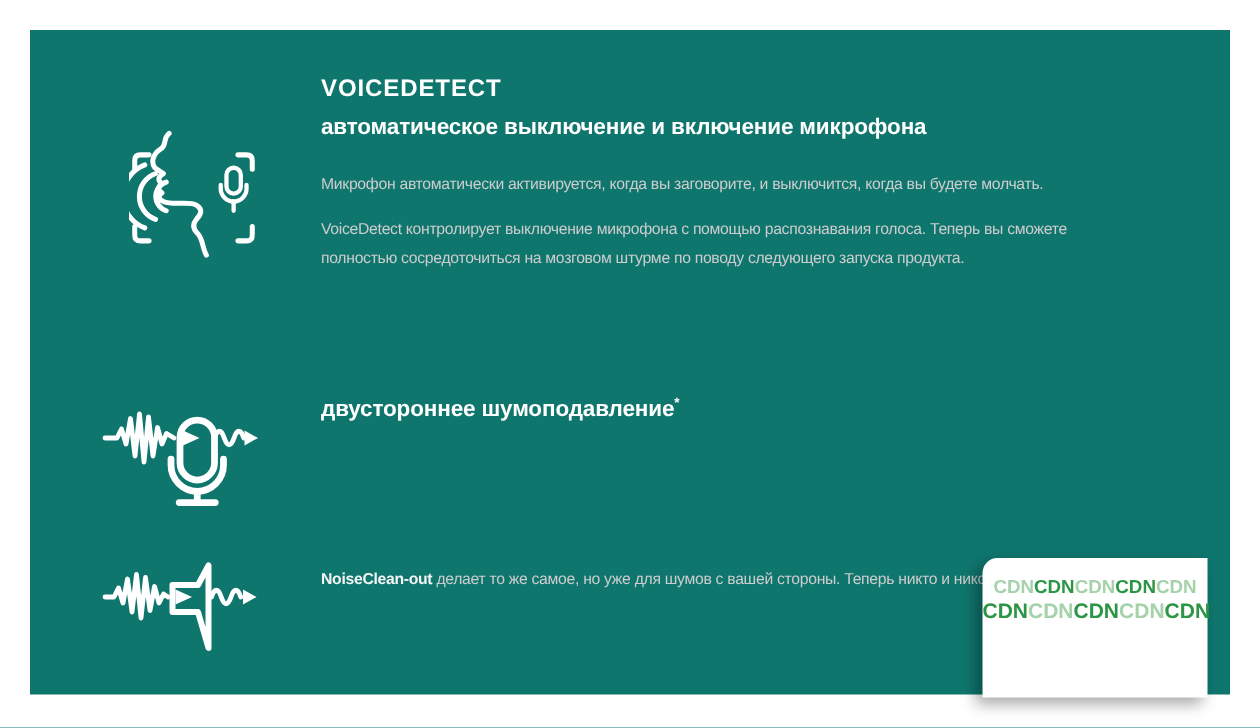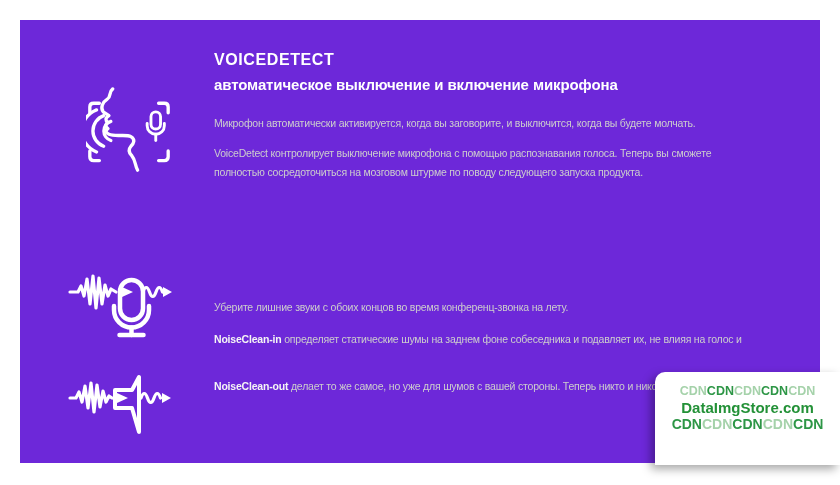--- a/index.html
+++ b/index.html
@@ -3,21 +3,21 @@
 <meta charset="utf-8">
 <style>
   html,body{margin:0;padding:0;}
   body{
     width:840px;height:485px;position:relative;overflow:hidden;
     background:#ffffff;
     font-family:"Liberation Sans", sans-serif;
   }
   .panel{
     position:absolute;left:20px;top:20px;width:800px;height:443px;
-    background:#6d28d9;overflow:hidden;
+    background:#0f766e;overflow:hidden;
   }
   .icon{position:absolute;color:#ffffff;}
   .icon svg{display:block;width:100%;height:100%;}
   .sec-title{
     position:absolute;left:194px;
     color:#ffffff;font-weight:bold;font-size:16px;line-height:16px;
     letter-spacing:0.6px;white-space:nowrap;
   }
   .sec-sub{
     position:absolute;left:194px;
@@ -25,21 +25,21 @@
     letter-spacing:-0.1px;white-space:nowrap;
   }
   .sec-sub sup{font-size:9px;}
   .para{
     position:absolute;left:194px;
     color:#cdcdcd;font-size:10.5px;line-height:19px;
     letter-spacing:-0.2px;white-space:nowrap;
   }
   .para .lead{font-weight:bold;color:#f5f5f5;}
   .watermark{
-    position:absolute;left:655px;top:372px;width:185px;height:93px;
+    position:absolute;left:655px;top:372px;width:150px;height:93px;
     background:#ffffff;border-radius:10px 0 0 0;
     box-shadow:-4px 4px 10px rgba(0,0,0,0.35);
     z-index:10;text-align:center;box-sizing:border-box;padding-top:11px;
     font-weight:bold;white-space:nowrap;
   }
   .wm-row1{font-size:12.5px;line-height:16px;}
   .wm-domain{font-size:15px;line-height:17px;color:var(--wm-domain,#239137);}
   .wm-row2{font-size:14px;line-height:17px;}
   .g-light{color:var(--wm-light,#a5d2aa);}
   .g-dark{color:var(--wm-dark,#2d9646);}
@@ -90,27 +90,26 @@
       <path d="M51.5 71 H75.5" stroke-width="4.5"></path>
 
       <path d="M2 28 H10 L13 22 L16 32 L19 15 L22 40 L25 12 L28 44 L31 14 L34 40 L37 21 L40 32 L43 25 L48 28" stroke-width="3.2"></path>
       <polygon points="54,23 65,28 54,33" fill="currentColor" stroke="none"></polygon>
 
       <path d="M75 28 C77 22 79.5 22 81.5 28 S86 34 88 28 S92.5 22 94.5 28" stroke-width="3.2"></path>
       <polygon points="95,23 104,28 95,33" fill="currentColor" stroke="none"></polygon>
     </svg>
   </div>
 
-
-  <div class="para" style="top:278px;">
-    <div><span>Уберите лишние звуки с обоих концов во время конференц-звонка на лету.</span></div>
+  <div class="sec-sub" style="top:239px;">
+    <span>двустороннее шумоподавление</span><sup>*</sup>
   </div>
 
+
   <div class="para" style="top:310px;">
-    <div><span class="lead">NoiseClean-in</span><span> определяет статические шумы на заднем фоне собеседника и подавляет их, не влияя на голос и</span></div>
   </div>
 
   <div class="para" style="top:357px;">
     <div><span class="lead">NoiseClean-out</span><span> делает то же самое, но уже для шумов с вашей стороны. Теперь никто и никого не б</span></div>
   </div>
 
   <div class="icon" style="left:48px;top:352px;width:104px;height:64px;">
     <svg viewBox="0 0 104 64" fill="none" stroke="currentColor" stroke-linecap="round" stroke-linejoin="round">
 
       <path d="M71 5 V60 L64 36 H47 V18 H64 Z" stroke-width="4"></path>
@@ -120,15 +119,14 @@
 
       <path d="M73 26 C75 20 77.5 20 79.5 26 S84 32 86 26 S90.5 20 92.5 26" stroke-width="3.2"></path>
       <polygon points="94,21 103,26 94,31" fill="currentColor" stroke="none"></polygon>
     </svg>
   </div>
 
 </div>
 
 <div class="watermark">
   <div class="wm-row1"><span class="g-light">CDN</span><span class="g-dark">CDN</span><span class="g-light">CDN</span><span class="g-dark">CDN</span><span class="g-light">CDN</span></div>
-  <div class="wm-domain">DataImgStore.com</div>
   <div class="wm-row2"><span class="g-dark">CDN</span><span class="g-light">CDN</span><span class="g-dark">CDN</span><span class="g-light">CDN</span><span class="g-dark">CDN</span></div>
 </div>
 
 </body></html>

